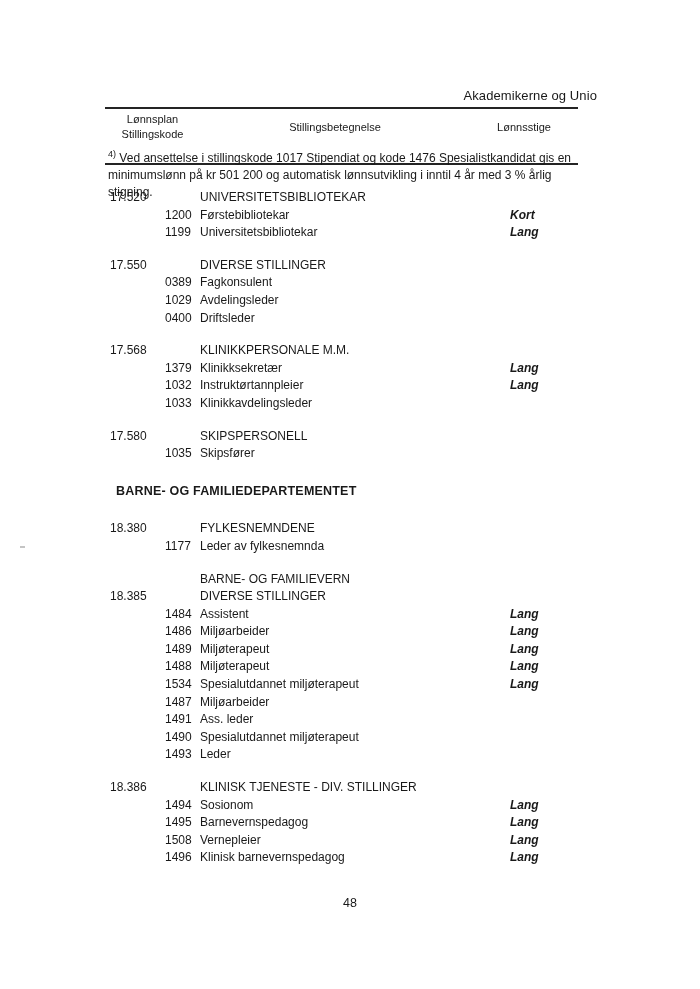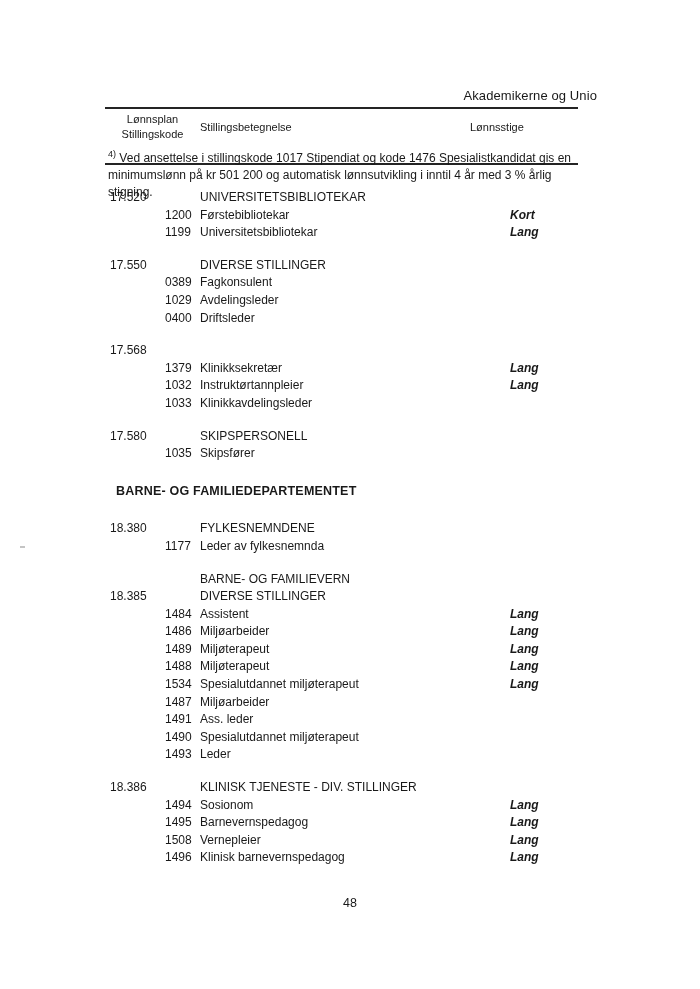--- a/index.html
+++ b/index.html
@@ -18,22 +18,22 @@
     font-size:13px; letter-spacing:0.1px;margin-top:24px;
   }
   .thead {
     position:absolute; left:105px; top:107px; width:473px;
     border-top:2px solid #242424; border-bottom:2px solid #242424;
     display:flex; align-items:center;
     padding:3px 0 21px 0;
     font-size:11px;
   }
   .thead .c1 { width:95px; text-align:center; line-height:15px; }
-  .thead .c2 { width:270px; }
-  .thead .c3 { width:108px; text-align:left; }
+  .thead .c2 { width:270px; text-align:center; }
+  .thead .c3 { width:108px; text-align:center; }
   .footnote {
     position:absolute; left:108px; top:146px; width:480px;
     line-height:17px; font-size:12px;
   }
   .footnote sup { font-size:9px; }
   .tbody {
     position:absolute; left:0; top:189px; width:644px;
     display:flex; flex-direction:column;
   }
   .section { margin:0 0 15px 0; }
@@ -127,20 +127,21 @@
           <div class="cell-plan"></div>
           <div class="cell-code">0400</div>
           <div class="cell-title">Driftsleder</div>
           <div class="cell-scale"></div>
         </div>
       </div>
       <div class="section">
         <div class="row">
           <div class="cell-plan">17.568</div>
           <div class="cell-code"></div>
+          <div class="cell-title">KLINIKKPERSONALE M.M.</div>
           <div class="cell-scale"></div>
         </div>
         <div class="row">
           <div class="cell-plan"></div>
           <div class="cell-code">1379</div>
           <div class="cell-title">Klinikksekretær</div>
           <div class="cell-scale">Lang</div>
         </div>
         <div class="row">
           <div class="cell-plan"></div>

